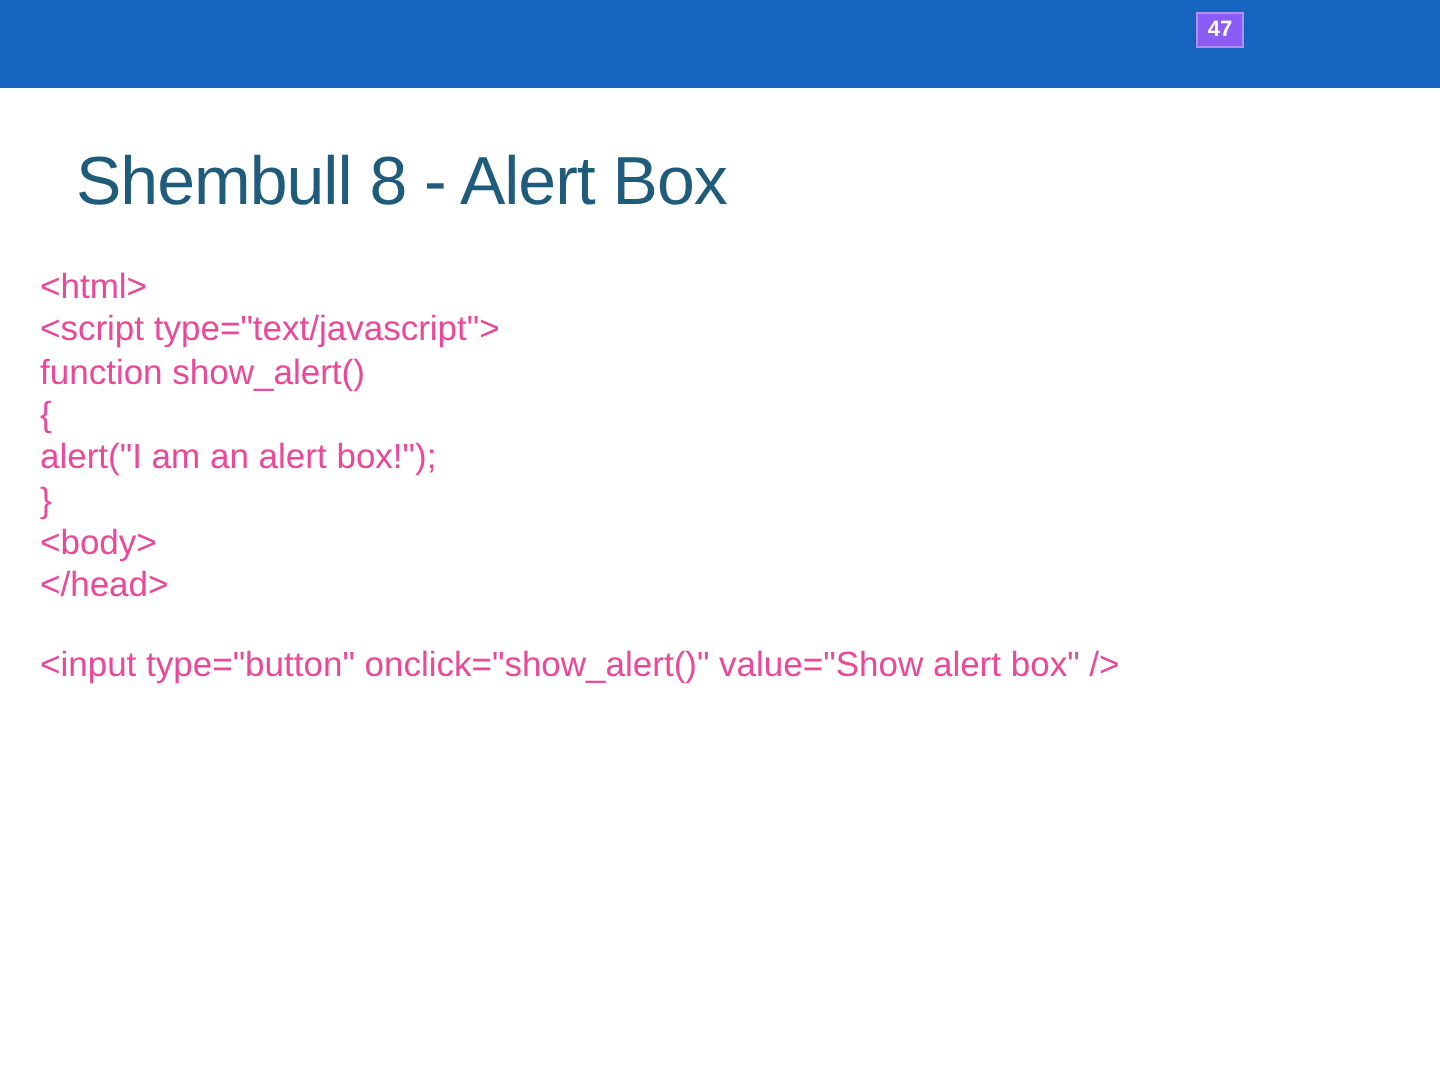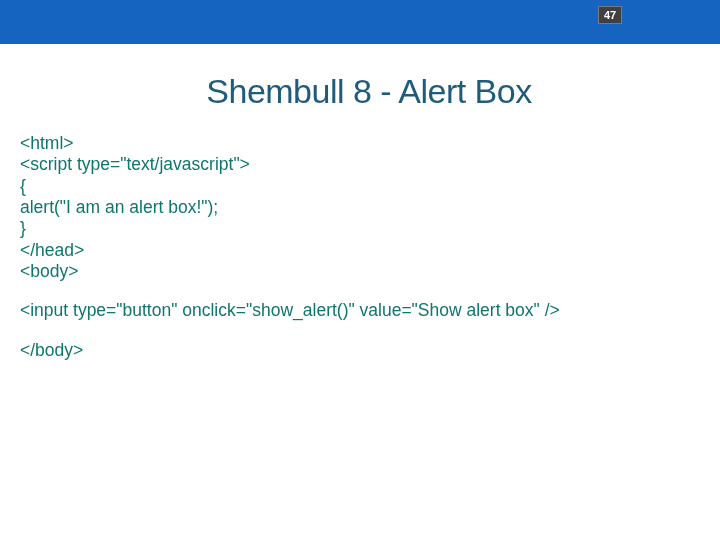--- a/index.html
+++ b/index.html
@@ -19,43 +19,42 @@
       height: 44px;
       background: #1565c0;
       position: relative;
     }
     .page-number-box {
       position: absolute;
       top: 6px;
       right: 98px;
       width: 24px;
       height: 18px;
-      background: #404040;
+      background: #8b5cf6;
       border: 1px solid rgba(255,255,255,0.3);
       color: #ffffff;
       font-size: 11px;
       font-weight: bold;
       display: flex;
       align-items: center;
       justify-content: center;
     }
     .content {
       padding: 28px 20px 0 20px;
     }
     .title {
       color: #1f5b7a;
       font-size: 34px;
       font-weight: 400;
       margin-left: 18px;
       margin-bottom: 22px;
       letter-spacing: -0.5px;
-      text-align: center;
     }
     .code-block {
-      color: #0f766e;
+      color: #ec4899;
       font-family: Arial, Helvetica, sans-serif;
       font-size: 17.5px;
       line-height: 1.22;
     }
     .code-line {
       white-space: pre;
     }
     .spacer {
       height: 18px;
     }
@@ -68,23 +67,23 @@
     <span>47</span>
   </div>
 </div>
 
 <div class="content">
   <h1 class="title">Shembull 8 - Alert Box</h1>
 
   <div class="code-block">
     <div class="code-line">&lt;html&gt;</div>
     <div class="code-line">&lt;script type="text/javascript"&gt;</div>
+    <div class="code-line">function show_alert()</div>
     <div class="code-line">{</div>
     <div class="code-line">alert("I am an alert box!");</div>
     <div class="code-line">}</div>
+    <div class="code-line">&lt;body&gt;</div>
     <div class="code-line">&lt;/head&gt;</div>
-    <div class="code-line">&lt;body&gt;</div>
     <div class="spacer"></div>
     <div class="code-line">&lt;input type="button" onclick="show_alert()" value="Show alert box" /&gt;</div>
     <div class="spacer"></div>
-    <div class="code-line">&lt;/body&gt;</div>
   </div>
 </div>
 
 </body></html>

